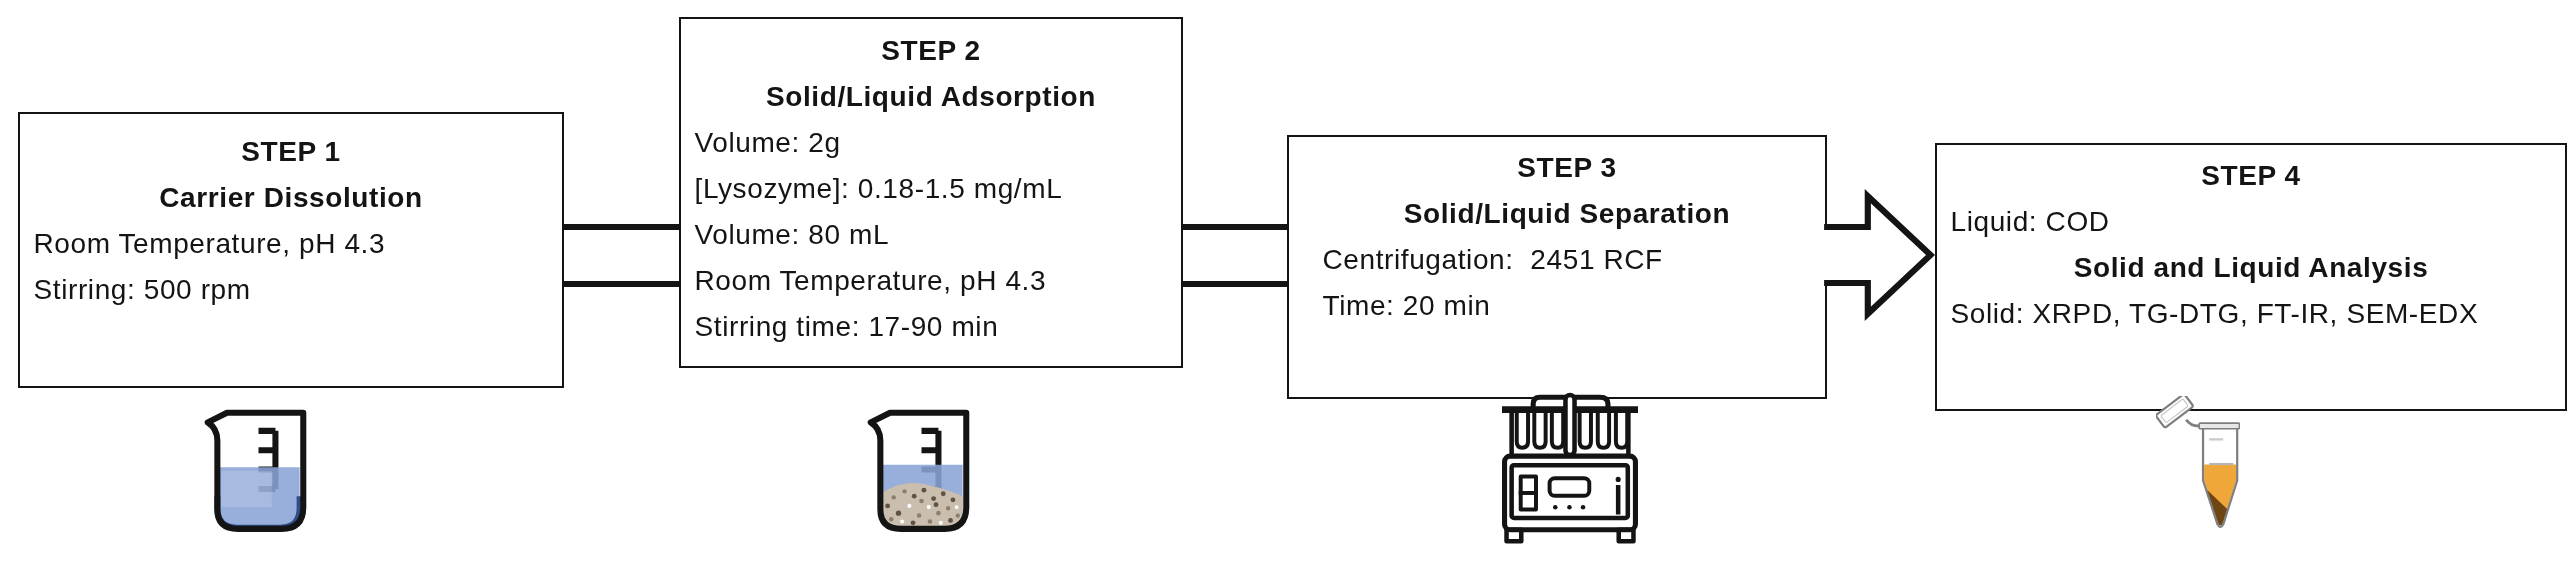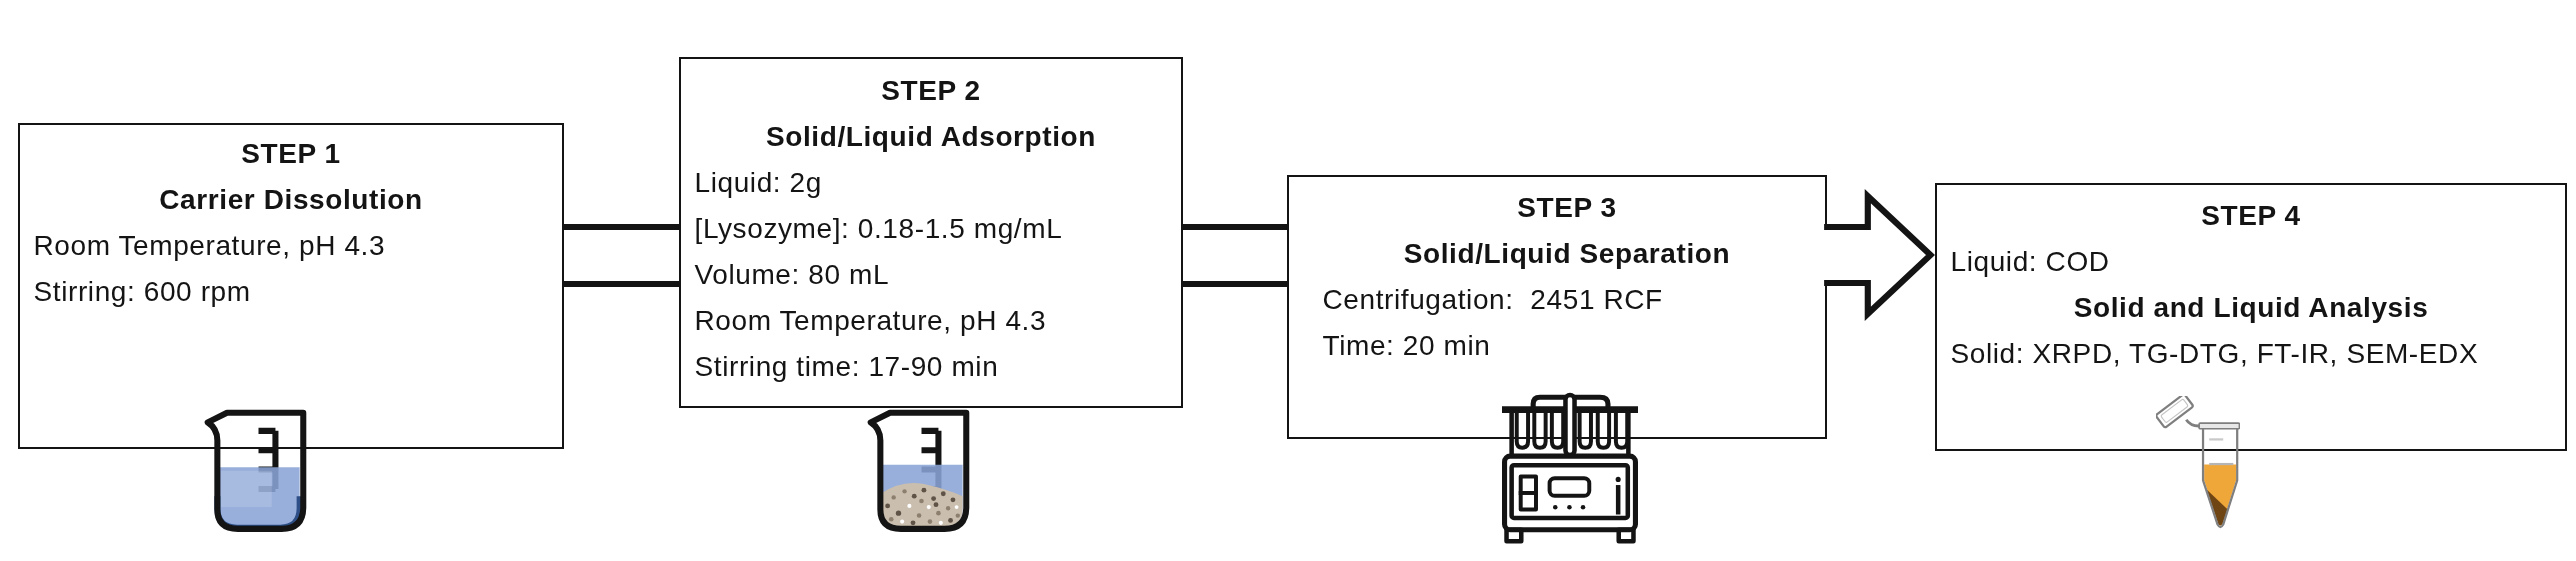--- a/index.html
+++ b/index.html
@@ -10,21 +10,20 @@
     background:#ffffff;
     overflow:hidden;
     font-family:"Liberation Sans", sans-serif;
     color:#141414;
   }
   .box{
     position:absolute;
     background:#ffffff;
     border:2.2px solid #141414;
     box-sizing:border-box;
-    margin-top:40px;
   }
   .line{
     font-size:28px;
     line-height:46px;
     letter-spacing:0.6px;
     white-space:pre-wrap;
   }
   .title,.subtitle{
     font-weight:bold;
     text-align:center;
@@ -39,31 +38,31 @@
     height:6.2px;
     background:#141414;
   }
   .abs{position:absolute;}
 </style>
 </head>
 <body>
 
 <div id="canvas">
 
-  <div class="box" style="left:18px;top:83px;width:546px;height:326px;padding-top:6px;">
+  <div class="box" style="left:18px;top:112px;width:546px;height:276px;padding-top:15px;">
     <div class="line title">STEP 1</div>
     <div class="line subtitle">Carrier Dissolution</div>
     <div class="line detail">Room Temperature, pH 4.3</div>
-    <div class="line detail">Stirring: 600 rpm</div>
+    <div class="line detail">Stirring: 500 rpm</div>
   </div>
 
   <div class="box" style="left:679px;top:17px;width:504px;height:351px;padding-top:9px;">
     <div class="line title">STEP 2</div>
     <div class="line subtitle">Solid/Liquid Adsorption</div>
-    <div class="line detail">Liquid: 2g</div>
+    <div class="line detail">Volume: 2g</div>
     <div class="line detail">[Lysozyme]: 0.18-1.5 mg/mL</div>
     <div class="line detail">Volume: 80 mL</div>
     <div class="line detail">Room Temperature, pH 4.3</div>
     <div class="line detail">Stirring time: 17-90 min</div>
   </div>
 
   <div class="box" style="left:1287px;top:135px;width:540px;height:264px;padding-top:7.9px;padding-left:20px;">
     <div class="line title">STEP 3</div>
     <div class="line subtitle">Solid/Liquid Separation</div>
     <div class="line detail">Centrifugation:  2451 RCF</div>

